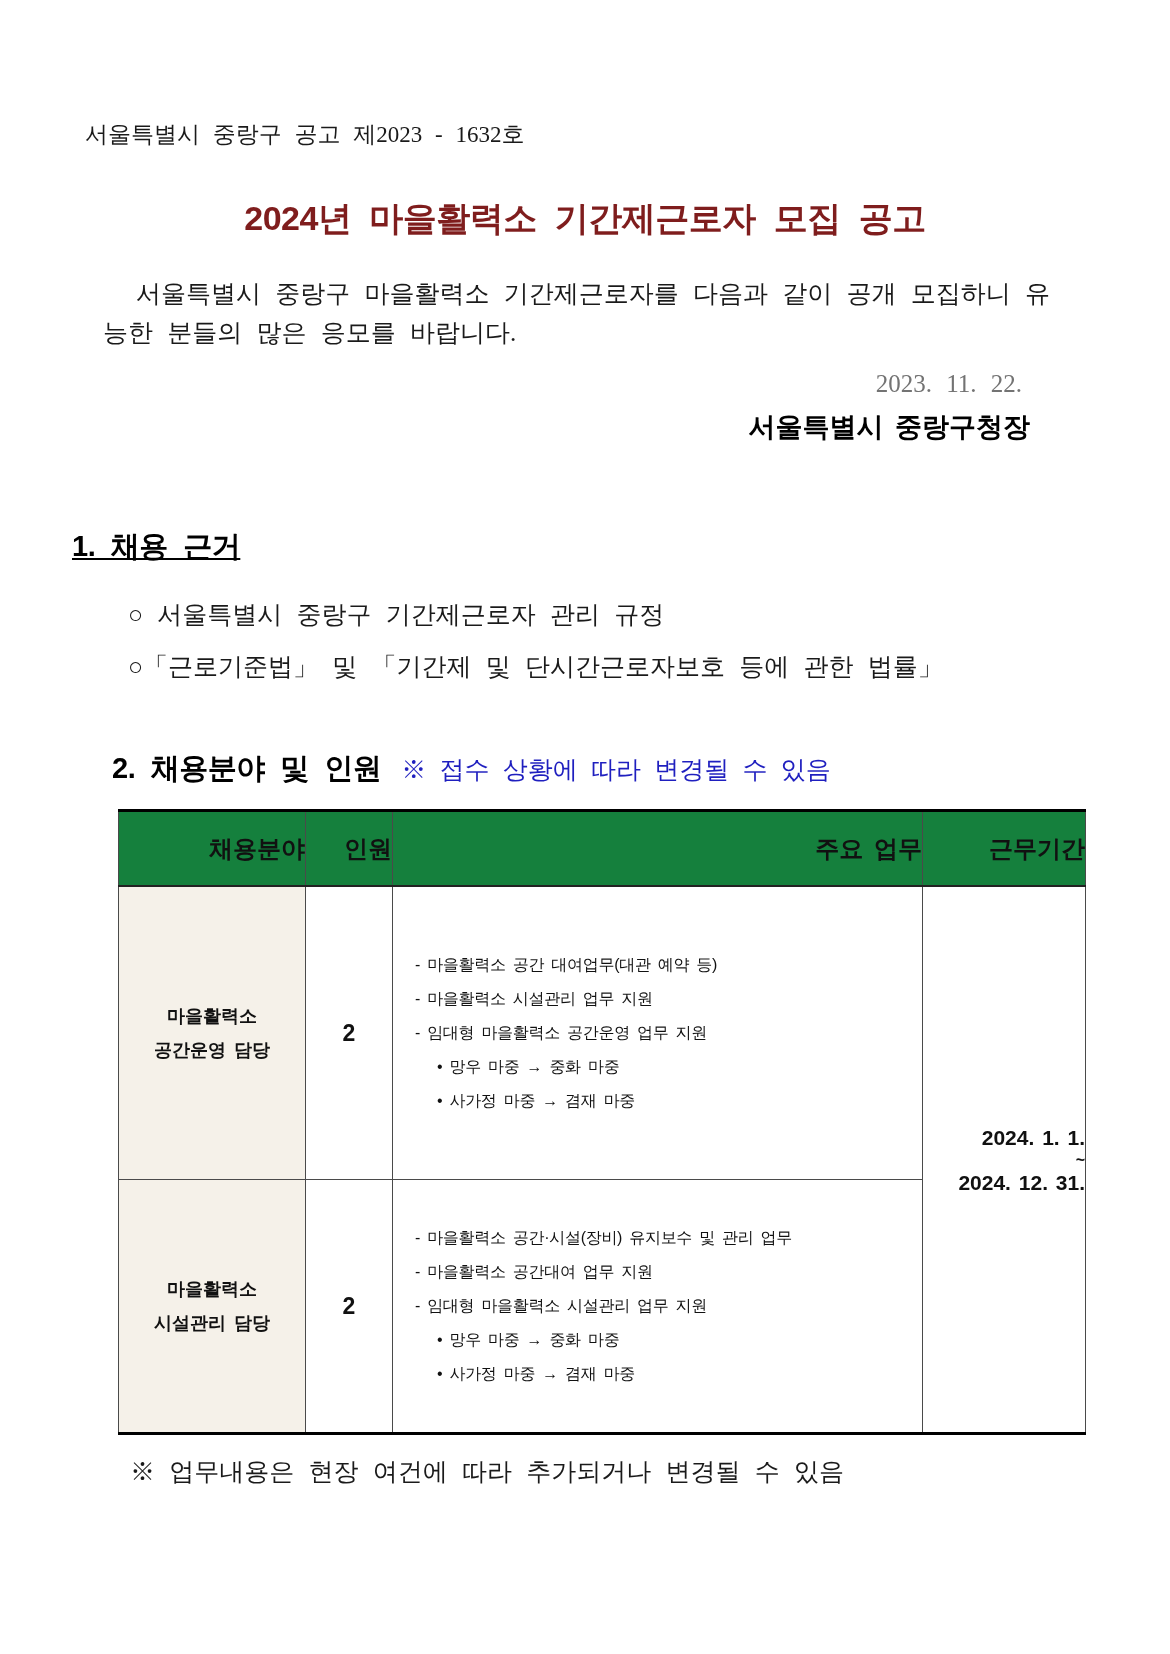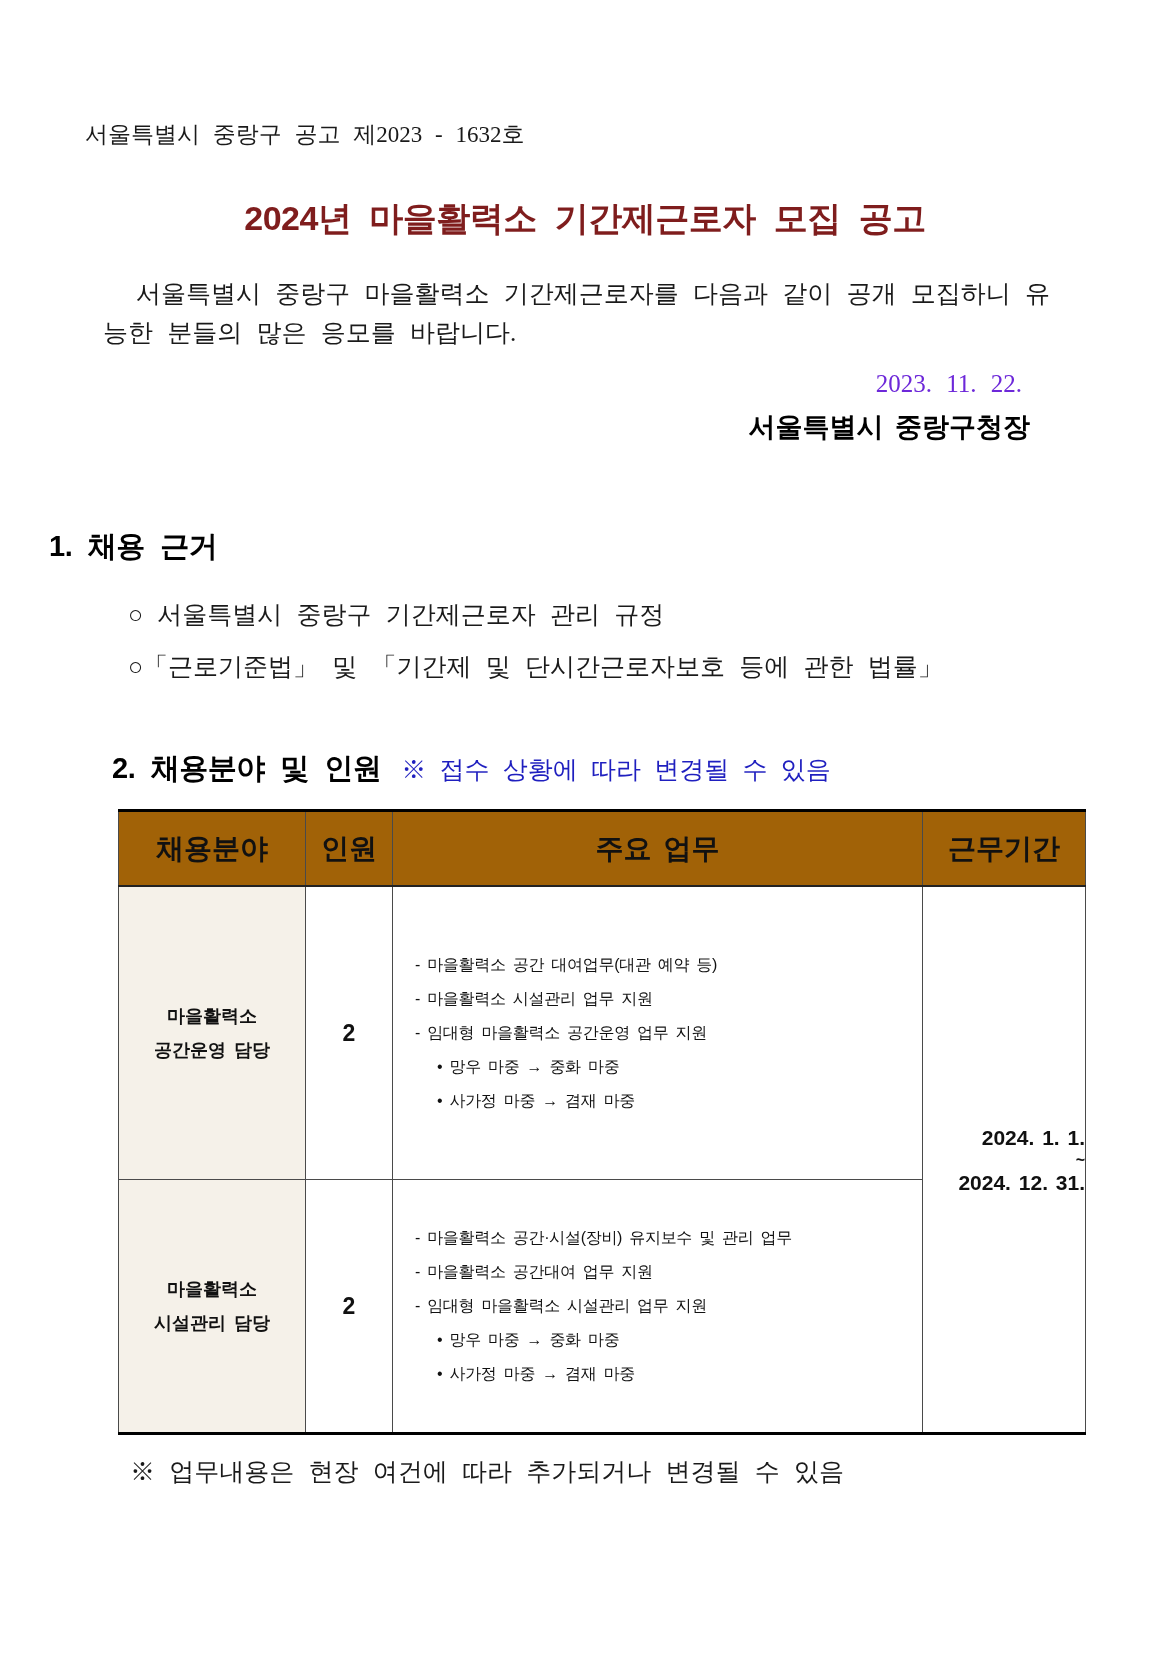--- a/index.html
+++ b/index.html
@@ -25,33 +25,33 @@
     font-weight:800;font-size:34px;line-height:40px;
     letter-spacing:-0.5px;word-spacing:9px;color:#7f1d1d;
   }
   .intro{
     margin:36px 0 0 103px;width:955px;
     font-size:25px;line-height:39px;
     text-indent:33px;word-spacing:8px;color:#1a1a1a;
   }
   .date-line{
     margin-top:18px;text-align:right;padding-right:148px;
-    font-size:25px;word-spacing:8px;color:#6d28d9;
+    font-size:25px;word-spacing:8px;color:#737373;
   }
   .signer-line{
     margin-top:11px;text-align:right;padding-right:140px;
     font-family:"Liberation Sans","DejaVu Sans",sans-serif;
     font-weight:800;font-size:27px;color:#000;word-spacing:4px;
   }
   .section-heading{
     font-family:"Liberation Sans","DejaVu Sans",sans-serif;
     font-weight:800;font-size:29px;line-height:34px;
     color:#000;word-spacing:8px;letter-spacing:-0.5px;
   }
-  .s1-heading{margin:84px 0 0 49px;}
+  .s1-heading{margin:84px 0 0 72px;text-decoration:underline;}
   .s1-items{margin:26px 0 0 128px;}
   .s1-item{
     font-size:25px;line-height:52px;
     word-spacing:8px;color:#1a1a1a;
   }
   .s2-heading-row{margin:58px 0 0 112px;white-space:nowrap;}
   .s2-note{
     font-family:"Liberation Serif","DejaVu Serif",serif;
     font-weight:400;font-size:25px;
     margin-left:20px;word-spacing:7px;
@@ -66,25 +66,25 @@
     border-bottom:3px solid #000;
     table-layout:fixed;
     font-family:"Liberation Sans","DejaVu Sans",sans-serif;
   }
   table.recruit th,table.recruit td{
     border:1px solid #4a4a4a;
     padding:0;
   }
   table.recruit thead th{
     height:73px;
-    background:#a16207;
+    background:#15803d;
     border-bottom:2px solid #222;
-    font-weight:600;font-size:28px;color:#111;
+    font-weight:600;font-size:24px;color:#111;
     letter-spacing:0;word-spacing:4px;
-    vertical-align:middle;text-align:center;
+    vertical-align:middle;text-align:right;
   }
   tr.row-1 td{height:292px;}
   tr.row-2 td{height:252px;}
   td.cat-cell{
     background:#f5f1e9;
     text-align:center;vertical-align:middle;
     font-weight:700;font-size:18px;line-height:34px;
     color:#111;white-space:nowrap;word-spacing:3px;
   }
   td.cnt-cell{

